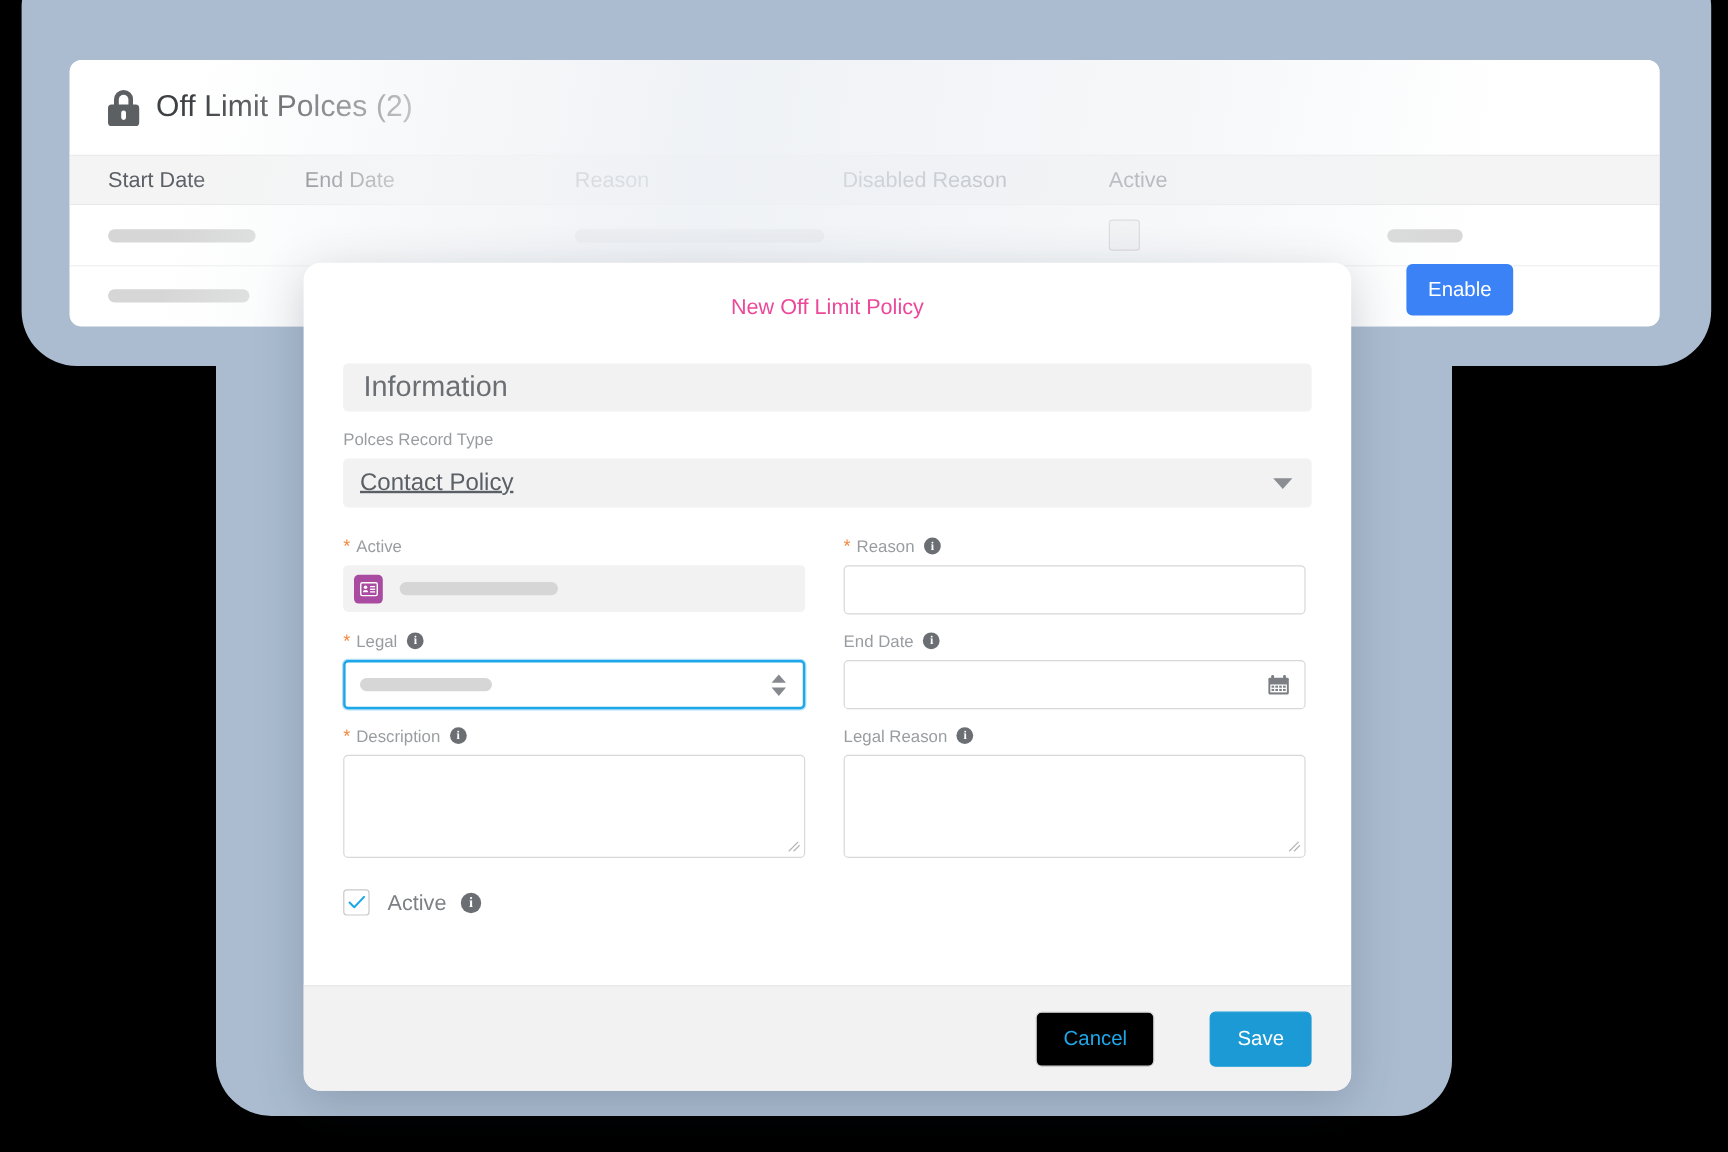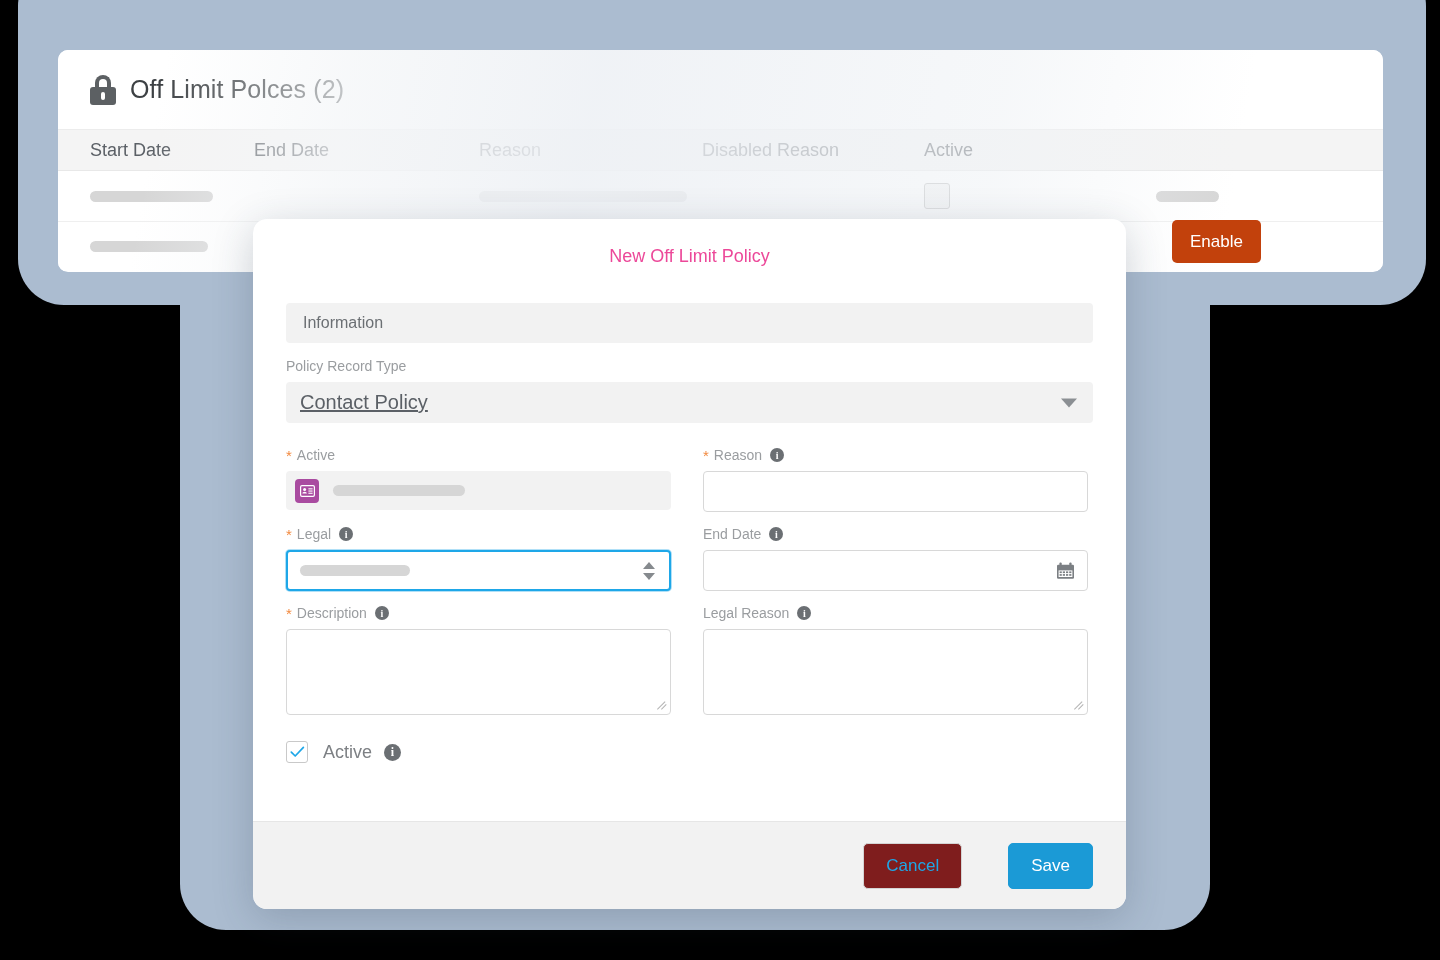--- a/index.html
+++ b/index.html
@@ -106,21 +106,21 @@
     width: 26px; height: 26px;
     border: 1px solid #b9b9b9;
     border-radius: 3px;
     background: #f2f2f2;
   }
 
   #enable-button {
     position: absolute;
     left: 1172px; top: 220px;
     width: 89px; height: 43px;
-    background: #c2410c;
+    background: #3b82f6;
     color: #ffffff;
     border: none;
     border-radius: 5px;
     font-size: 17px;
     font-family: "Liberation Sans", sans-serif;
     cursor: pointer;
     z-index: 6;
   }
 
   
@@ -159,21 +159,21 @@
     padding: 30px 33px 0 33px;
   }
 
   #section-header {
     background: #f2f2f2;
     border-radius: 4px;
     height: 40px;
     display: flex;
     align-items: center;
     padding-left: 17px;
-    font-size: 16px;
+    font-size: 24px;
     color: #6b6f73;
     margin-bottom: 13px;
   }
 
   .field-label {
     font-size: 14px;
     color: #9a9da0;
     display: flex;
     align-items: center;
     margin-bottom: 6px;
@@ -329,21 +329,21 @@
   .btn {
     height: 46px;
     border-radius: 5px;
     font-size: 17px;
     font-family: "Liberation Sans", sans-serif;
     cursor: pointer;
     padding: 0 22px;
     min-width: 97px;
   }
   #cancel-button {
-    background: #7f1d1d;
+    background: #000000;
     border: 1px solid #d4d4d4;
     color: #1ea7e8;
   }
   #save-button {
     background: #1b9ad6;
     border: 1px solid #1b9ad6;
     color: #ffffff;
     min-width: 80px;
     margin-left: 33px;
   }
@@ -411,21 +411,21 @@
 
   <div id="modal">
 
     <div id="modal-title">New Off Limit Policy</div>
 
     <div id="modal-body">
 
       <div id="section-header">Information</div>
 
       <div>
-        <div class="field-label">Policy Record Type</div>
+        <div class="field-label">Polces Record Type</div>
         <div class="readonly-box">
           <span>Contact Policy</span>
           <span class="caret"></span>
         </div>
       </div>
 
       <div id="grid">
 
         <div class="cell">
           <div class="field-label">

